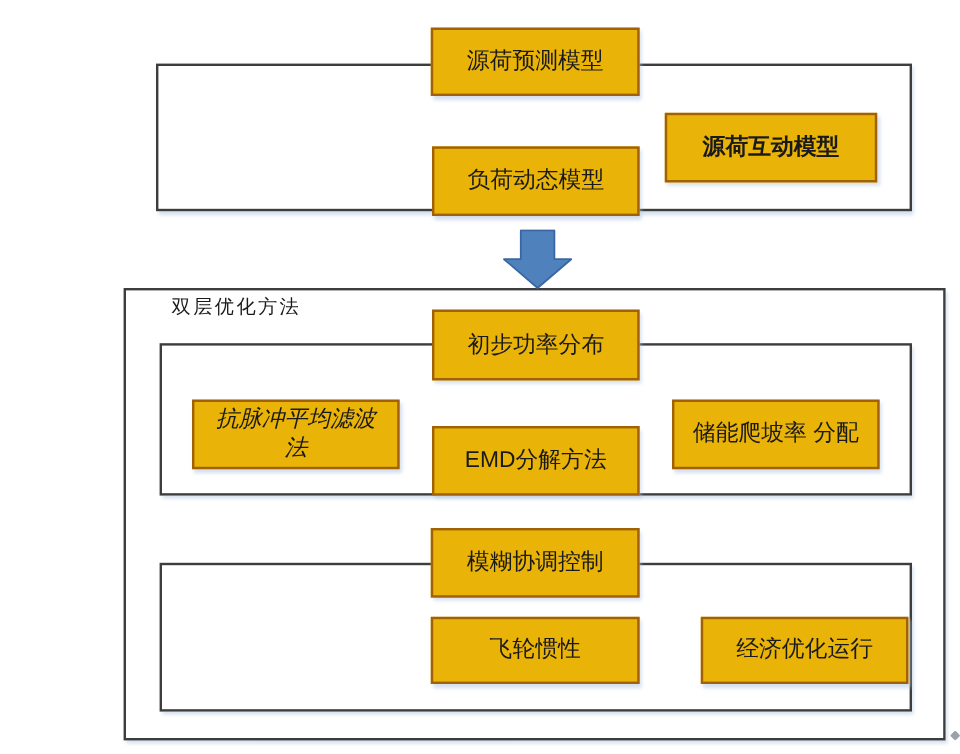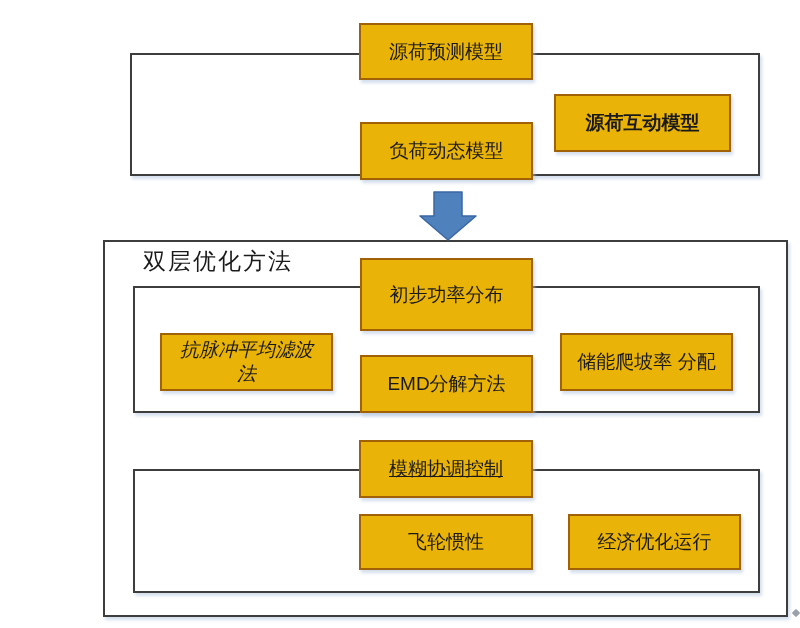--- a/index.html
+++ b/index.html
@@ -29,21 +29,21 @@
     align-items: center;
     justify-content: center;
     text-align: center;
     font-size: 19px;
     line-height: 1.25;
     white-space: pre-line;
     z-index: 3;
   }
   .section-title {
     position: absolute;
-    font-size: 23px;
+    font-size: 16px;
     letter-spacing: 2px;
     z-index: 4;
   }
   .arrow-wrap { position: absolute; z-index: 2; }
   .artifact {
     position: absolute;
     width: 6px;
     height: 6px;
     background: #9aa1ab;
     transform: rotate(45deg);
@@ -70,33 +70,33 @@
       <path d="M15,1 L43,1 L43,25 L57,25 L29,49 L1,25 L15,25 Z" stroke="#3a67a3" stroke-width="1.5" stroke-linejoin="round" fill="#4f81bd"></path>
     </svg>
   </div>
 
   <div class="frame" style="left:103px; top:240px; width:685px; height:377px;"></div>
 
   <div class="section-title" style="left:143px; top:246px;">双层优化方法</div>
 
   <div class="frame" style="left:133px; top:286px; width:627px; height:127px;"></div>
 
-  <div class="node" style="left:360px; top:258px; width:173px; height:73px;">初步功率分布</div>
+  <div class="node" style="left:360px; top:258px; width:173px; height:59px;">初步功率分布</div>
 
   <div class="node" style="left:160px; top:333px; width:173px; height:58px;font-style:italic;">抗脉冲平均滤波
 法</div>
 
   <div class="node" style="left:360px; top:333px; width:173px; height:58px;margin-top:22px;">EMD分解方法</div>
 
   <div class="node" style="left:560px; top:333px; width:173px; height:58px;">储能爬坡率 分配</div>
 
   <div class="frame" style="left:133px; top:469px; width:627px; height:124px;"></div>
 
-  <div class="node" style="left:359px; top:440px; width:174px; height:58px;text-decoration:underline;">模糊协调控制</div>
+  <div class="node" style="left:359px; top:440px; width:174px; height:58px;">模糊协调控制</div>
 
 
   <div class="node" style="left:359px; top:514px; width:174px; height:56px;">飞轮惯性</div>
 
-  <div class="node" style="left:568px; top:514px; width:173px; height:56px;">经济优化运行</div>
+  <div class="node" style="left:584px; top:514px; width:173px; height:56px;">经济优化运行</div>
 
   <div class="artifact" style="left:793px; top:610px;"></div>
 
 </div>
 
 </body></html>

